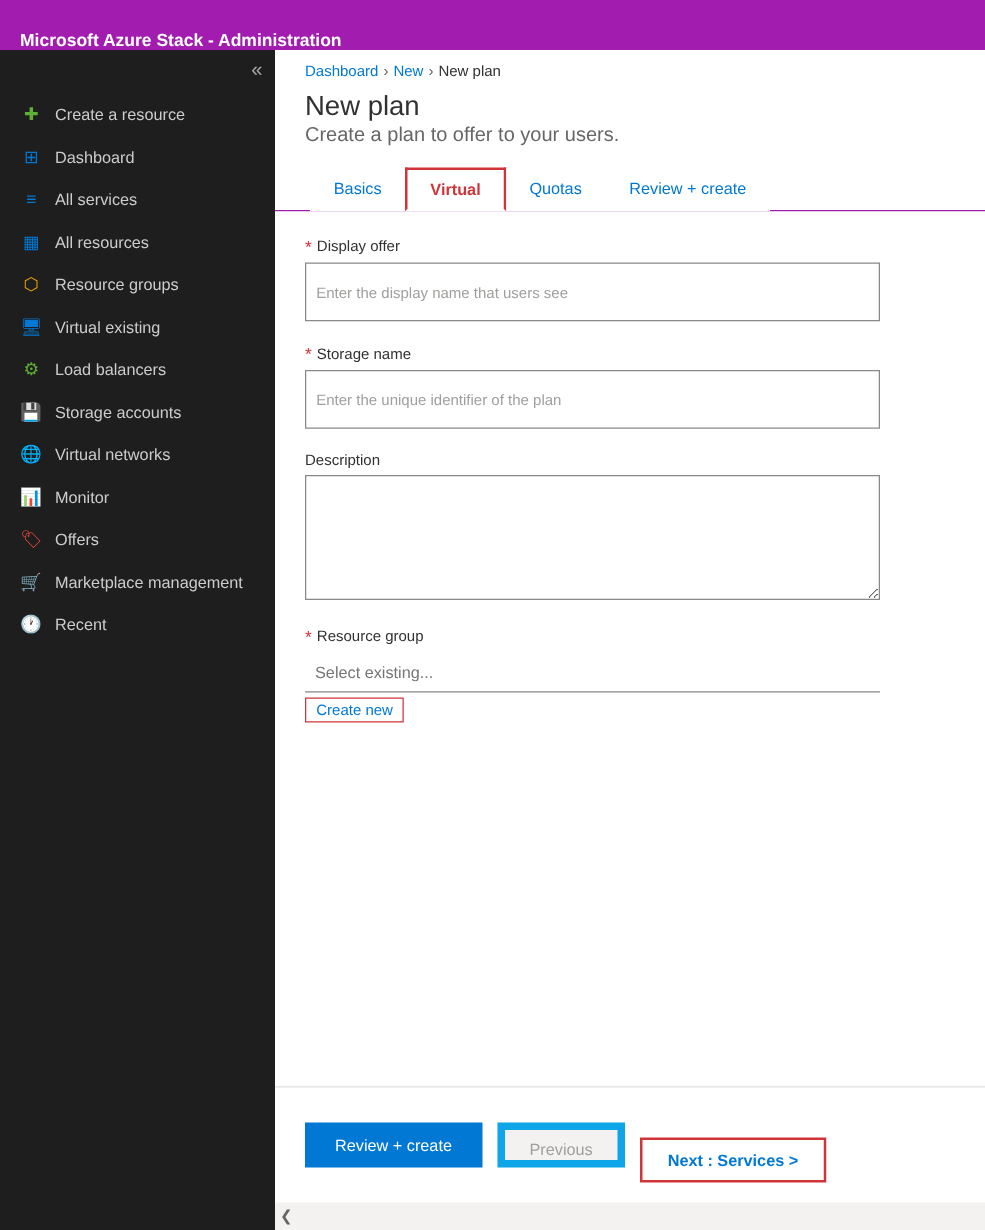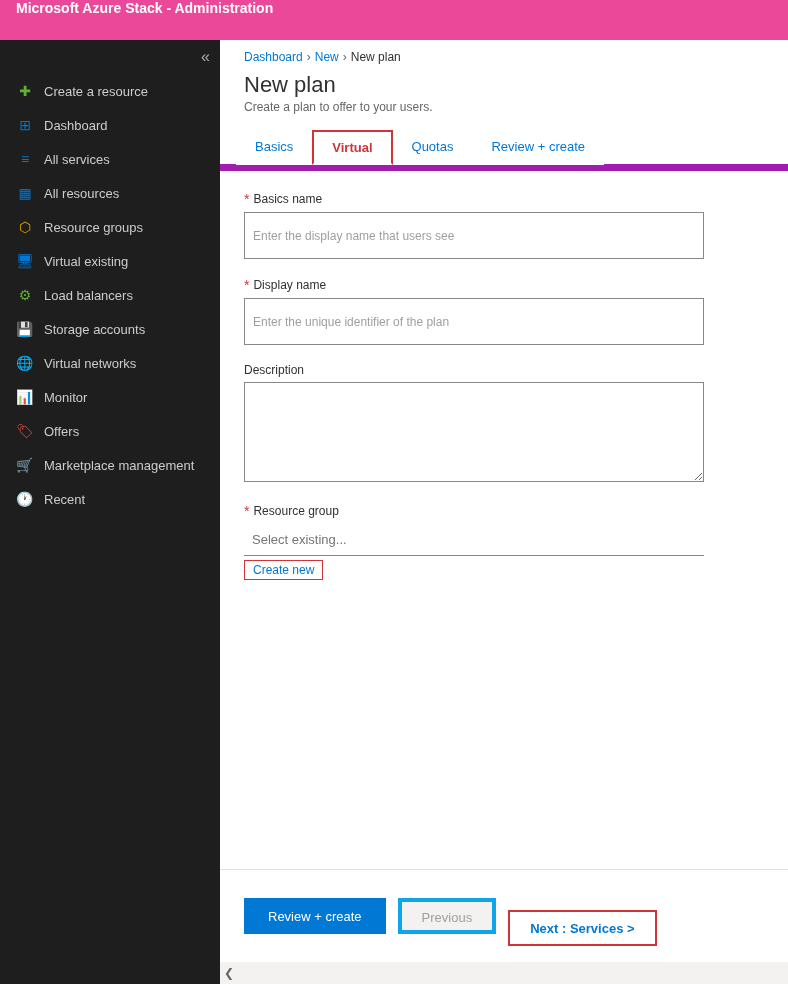--- a/index.html
+++ b/index.html
@@ -1,25 +1,25 @@
 <!DOCTYPE html>
 <html><head>
   <meta charset="utf-8">
   <style>
     * { box-sizing: border-box; margin: 0; padding: 0; }
     body { font-family: 'Segoe UI', Arial, sans-serif; font-size: 13px; background: #f3f2f1; display: flex; flex-direction: column; height: 984px; width: 788px; overflow: hidden; }
 
     
     .title-bar {
-      background: #ec4899;
+      background: #a21caf;
       color: white;
       padding: 0 16px;
       height: 40px;
       display: flex;
-      align-items: flex-start;
+      align-items: flex-end;
       font-size: 14px;
       font-weight: 600;
       flex-shrink: 0;
     }
 
     
     .main-layout {
       display: flex;
       flex: 1;
       overflow: hidden;
@@ -98,29 +98,29 @@
     .page-header {
       padding: 8px 24px 16px 24px;
     }
     .page-title {
       font-size: 22px;
       font-weight: 300;
       color: #323130;
       margin-bottom: 2px;
     }
     .page-subtitle {
-      font-size: 12px;
+      font-size: 16px;
       color: #666;
     }
 
     
     .tabs-bar {
       display: flex;
-      padding: 0 16px;
-      border-bottom: 7px solid #a21caf;
+      padding: 0 28px;
+      border-bottom: 1px solid #a21caf;
       gap: 0;
     }
     .tab {
       padding: 8px 18px;
       cursor: pointer;
       font-size: 13px;
       color: #0078d4;
       border: 1px solid transparent;
       border-bottom: none;
       margin-bottom: -1px;
@@ -223,21 +223,21 @@
       border: none;
       padding: 8px 24px;
       font-size: 13px;
       cursor: pointer;
       height: 36px;
     }
 
     .btn-secondary {
       background: #f3f2f1;
       color: #a19f9d;
-      border: 4px solid #0ea5e9;
+      border: 6px solid #0ea5e9;
       padding: 8px 20px;
       font-size: 13px;
       cursor: default;
       height: 36px;
     }
 
     .btn-outline-red {
       background: white;
       color: #0078d4;
       border: 2px solid #d13438;
@@ -371,29 +371,29 @@
       <div class="tab active">Virtual</div>
       <div class="tab">Quotas</div>
       <div class="tab">Review + create</div>
     </div>
 
     <div class="form-area">
 
       <div class="form-field">
         <div class="form-label">
           <span class="required">*</span>
-          <span>Basics name</span>
+          <span>Display offer</span>
         </div>
         <input class="form-input" type="text" placeholder="Enter the display name that users see" style="">
       </div>
 
       <div class="form-field">
         <div class="form-label">
           <span class="required">*</span>
-          <span>Display name</span>
+          <span>Storage name</span>
         </div>
         <input class="form-input" type="text" placeholder="Enter the unique identifier of the plan" style="">
       </div>
 
       <div class="form-field">
         <div class="form-label">
           <span>Description</span>
         </div>
         <textarea class="form-textarea" style=""></textarea>
       </div>

